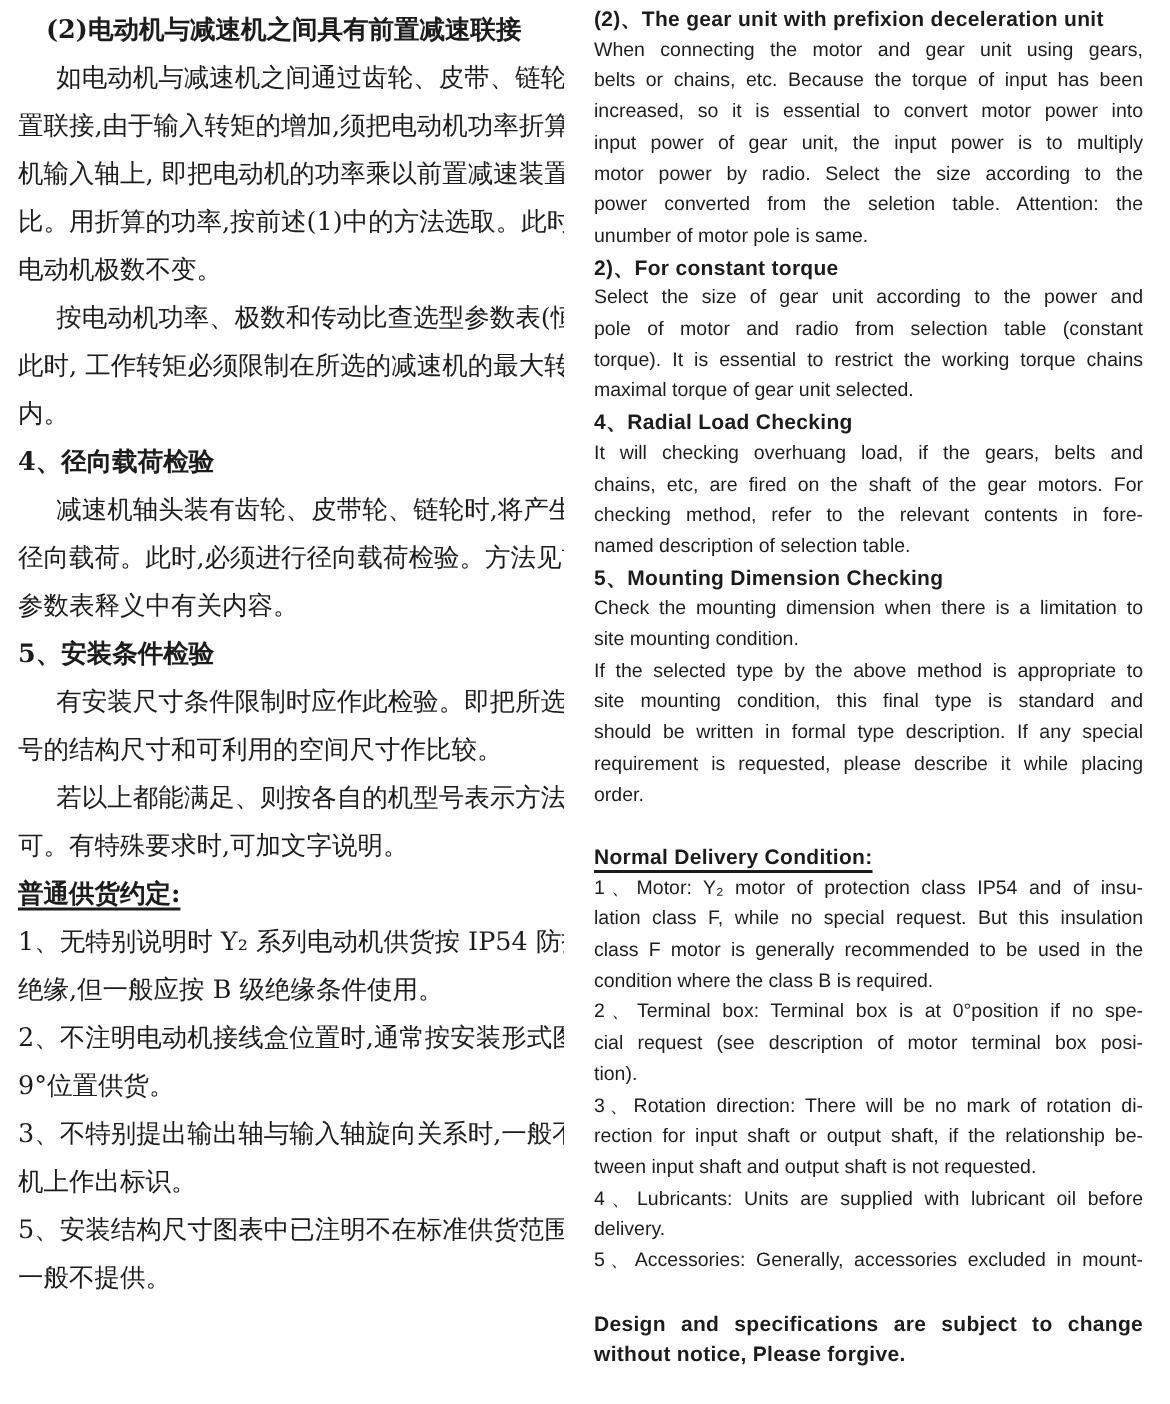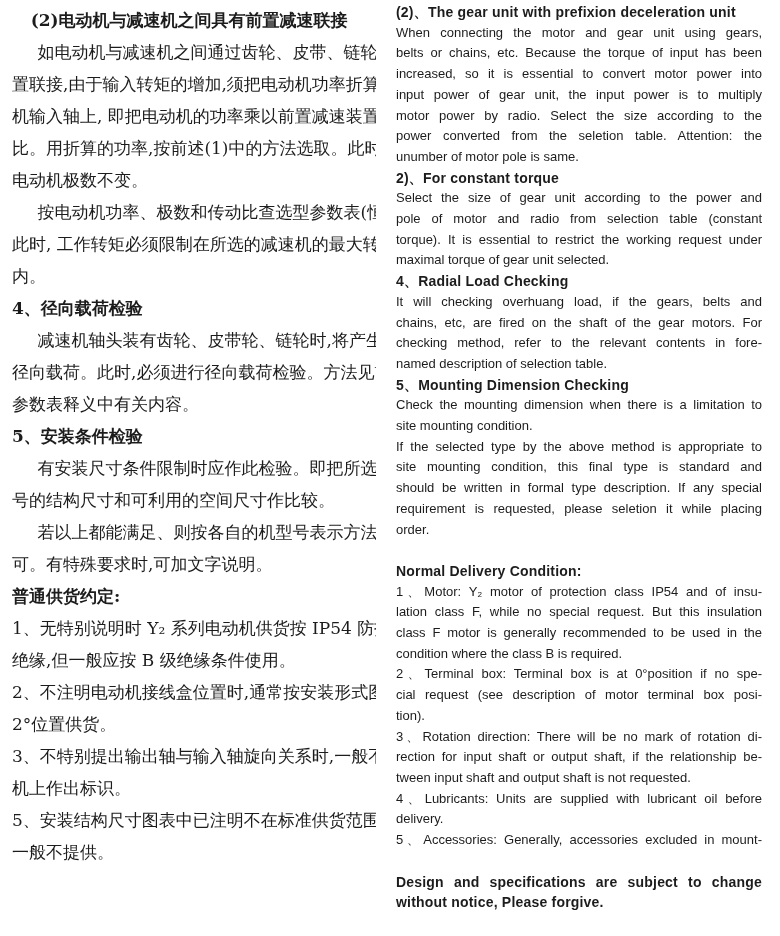--- a/index.html
+++ b/index.html
@@ -17,21 +17,21 @@
   .col-right {
     left:396px; width:366px; padding-top:2px;
     font-family:"Liberation Sans","DejaVu Sans",sans-serif;
     font-size:13px; line-height:20.7px;
   }
   .block { position:relative; }
   .line { white-space:nowrap; overflow:hidden; text-align:left; min-height:1em; }
   .line.just { text-align:justify; text-align-last:justify; }
   .heading .line { font-weight:700; }
   .col-right .heading .line { font-size:14px; letter-spacing:.2px; }
-  .u-wrap { text-underline-offset:4px; text-decoration-thickness:1.6px; }
+  .u-wrap { text-decoration:underline; text-underline-offset:4px; text-decoration-thickness:1.6px; }
   .col-right .spacer { height:20.7px; }
 </style>
 </head>
 <body>
 
 <div class="page">
   <div class="col col-left">
       <div class="block heading">
         <div class="line" style="padding-left: 1.1em;">(2)电动机与减速机之间具有前置减速联接</div>
       </div>
@@ -68,21 +68,21 @@
       </div>
       <div class="block heading">
         <div class="line"><span class="u-wrap">普通供货约定:</span></div>
       </div>
       <div class="block para">
         <div class="line just">1、无特别说明时 Y₂ 系列电动机供货按 IP54 防护等级,F 级</div>
         <div class="line">绝缘,但一般应按 B 级绝缘条件使用。</div>
       </div>
       <div class="block para">
         <div class="line just">2、不注明电动机接线盒位置时,通常按安装形式图例中的</div>
-        <div class="line">2°位置供货。</div>
+        <div class="line">9°位置供货。</div>
       </div>
       <div class="block para">
         <div class="line just">3、不特别提出输出轴与输入轴旋向关系时,一般不在减速</div>
         <div class="line">机上作出标识。</div>
       </div>
       <div class="block para">
         <div class="line just">5、安装结构尺寸图表中已注明不在标准供货范围内的附件</div>
         <div class="line">一般不提供。</div>
       </div>
     </div>
@@ -98,21 +98,21 @@
         <div class="line just">motor power by radio. Select the size according to the</div>
         <div class="line just">power converted from the seletion table. Attention: the</div>
         <div class="line">unumber of motor pole is same.</div>
       </div>
       <div class="block heading">
         <div class="line">2)、For constant torque</div>
       </div>
       <div class="block para">
         <div class="line just">Select the size of gear unit according to the power and</div>
         <div class="line just">pole of motor and radio from selection table (constant</div>
-        <div class="line just">torque). It is essential to restrict the working request under</div>
+        <div class="line just">torque). It is essential to restrict the working torque chains</div>
         <div class="line">maximal torque of gear unit selected.</div>
       </div>
       <div class="block heading">
         <div class="line">4、Radial Load Checking</div>
       </div>
       <div class="block para">
         <div class="line just">It will checking overhuang load, if the gears, belts and</div>
         <div class="line just">chains, etc, are fired on the shaft of the gear motors. For</div>
         <div class="line just">checking method, refer to the relevant contents in fore-</div>
         <div class="line">named description of selection table.</div>
@@ -121,21 +121,21 @@
         <div class="line">5、Mounting Dimension Checking</div>
       </div>
       <div class="block para">
         <div class="line just">Check the mounting dimension when there is a limitation to</div>
         <div class="line">site mounting condition.</div>
       </div>
       <div class="block para">
         <div class="line just">If the selected type by the above method is appropriate to</div>
         <div class="line just">site mounting condition, this final type is standard and</div>
         <div class="line just">should be written in formal type description. If any special</div>
-        <div class="line just">requirement is requested, please seletion it while placing</div>
+        <div class="line just">requirement is requested, please describe it while placing</div>
         <div class="line">order.</div>
       </div>
       <div class="block spacer"></div>
       <div class="block heading">
         <div class="line"><span class="u-wrap">Normal Delivery Condition:</span></div>
       </div>
       <div class="block para">
         <div class="line just">1、Motor:  Y₂ motor of protection class IP54 and of insu-</div>
         <div class="line just">lation class F, while no special request. But this insulation</div>
         <div class="line just">class F motor is generally recommended to be used in the</div>

